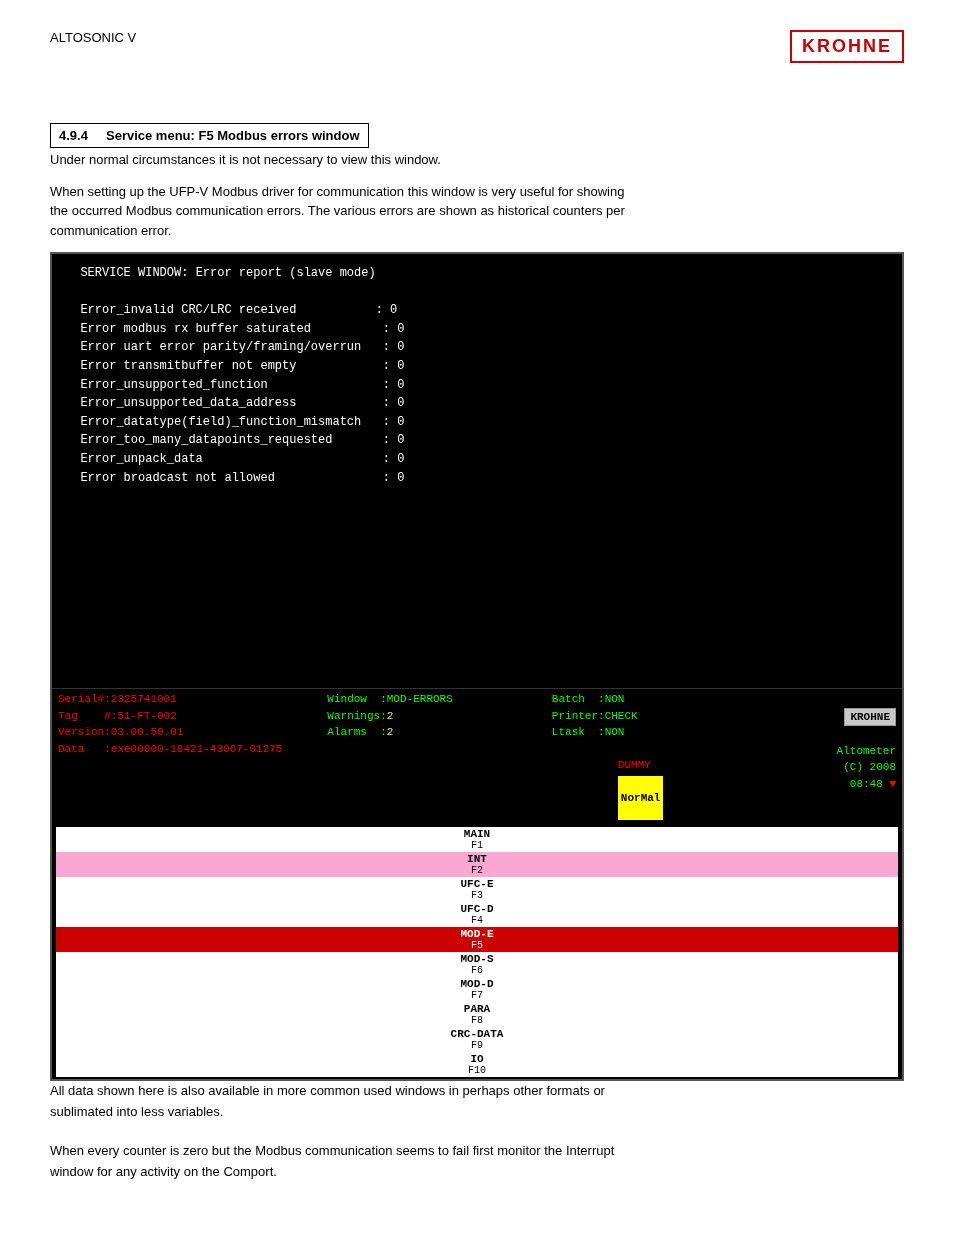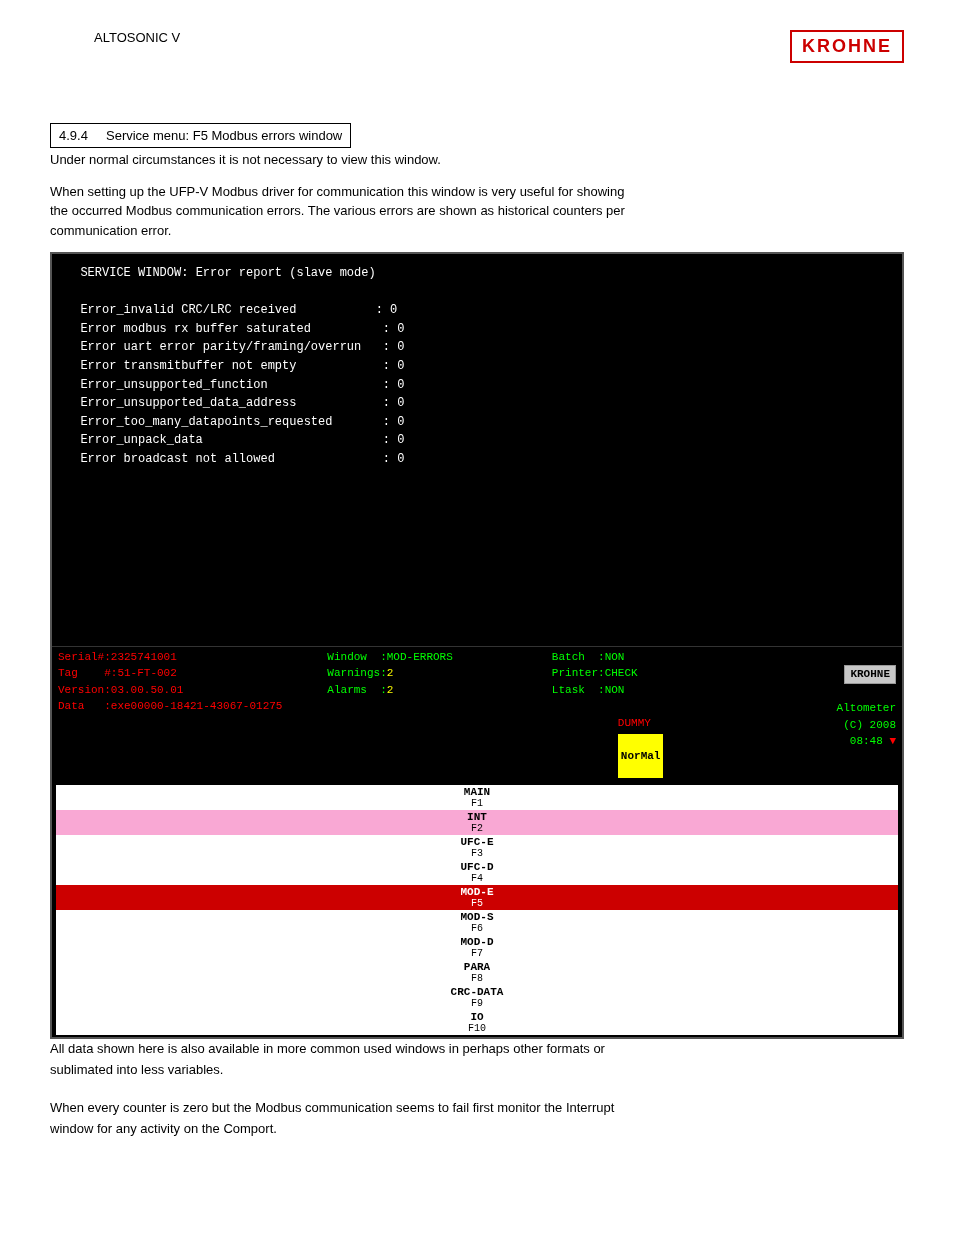--- a/index.html
+++ b/index.html
@@ -22,37 +22,36 @@
     .header {
       display: flex;
       justify-content: space-between;
       align-items: flex-start;
       margin-bottom: 60px;
     }
     .header-title {
       font-size: 13px;
       font-weight: normal;
       color: #000;
-      margin-left: 44px;
     }
     .krohne-logo {
       border: 2px solid #c00;
       padding: 4px 10px;
       font-size: 18px;
       font-weight: bold;
       color: #c00;
       letter-spacing: 2px;
       font-family: Arial, sans-serif;
     }
     
     .section-heading {
       border: 1px solid #000;
       padding: 4px 8px;
       font-size: 13px;
-      font-weight: normal;
+      font-weight: bold;
       margin-bottom: 10px;
       display: inline-block;
     }
     .section-body {
       font-size: 13px;
       line-height: 1.5;
       margin-bottom: 12px;
     }
     
     .terminal {
@@ -178,35 +177,36 @@
   <div class="terminal">
     <div class="terminal-content">
       <div class="t-line">  <span>SERVICE WINDOW: Error report (slave mode)</span></div>
       <div class="t-line">&nbsp;</div>
       <div class="t-line">  Error_invalid CRC/LRC received           : 0</div>
       <div class="t-line">  Error modbus rx buffer saturated          : 0</div>
       <div class="t-line">  Error uart error parity/framing/overrun   : 0</div>
       <div class="t-line">  Error transmitbuffer not empty            : 0</div>
       <div class="t-line">  Error_unsupported_function                : 0</div>
       <div class="t-line">  Error_unsupported_data_address            : 0</div>
+      <div class="t-line">  Error_datatype(field)_function_mismatch   : 0</div>
       <div class="t-line">  Error_too_many_datapoints_requested       : 0</div>
       <div class="t-line">  Error_unpack_data                         : 0</div>
       <div class="t-line">  Error broadcast not allowed               : 0</div>
       <div class="t-line">&nbsp;</div>
       <div class="t-line">&nbsp;</div>
       <div class="t-line">&nbsp;</div>
       <div class="t-line">&nbsp;</div>
       <div class="t-line">&nbsp;</div>
       <div class="t-line">&nbsp;</div>
       <div class="t-line">&nbsp;</div>
       <div class="t-line">&nbsp;</div>
       <div class="t-line">&nbsp;</div>
     </div>
 
-    <div style="background:#000; display:flex; font-family:'Courier New',Courier,monospace; font-size:11px; padding:2px 6px; border-top:1px solid #333;">
+    <div style="background:#000; display:flex; font-family:'Courier New',Courier,monospace; font-size:11px; padding:2px 6px; border-top:1px solid #333;margin-top:24px;">
 
       <div style="flex:1.8; color:#0f0;">
         <div class="status-line"><span class="s-red">Serial#:2325741001</span></div>
         <div class="status-line"><span class="s-red">Tag    #:51-FT-002</span></div>
         <div class="status-line"><span class="s-red">Version:03.00.50.01</span></div>
         <div class="status-line"><span class="s-red">Data   :exe00000-18421-43067-01275</span></div>
       </div>
 
       <div style="flex:1.5; color:#0f0;">
         <div class="status-line"><span class="s-green">Window  :MOD-ERRORS</span></div>

